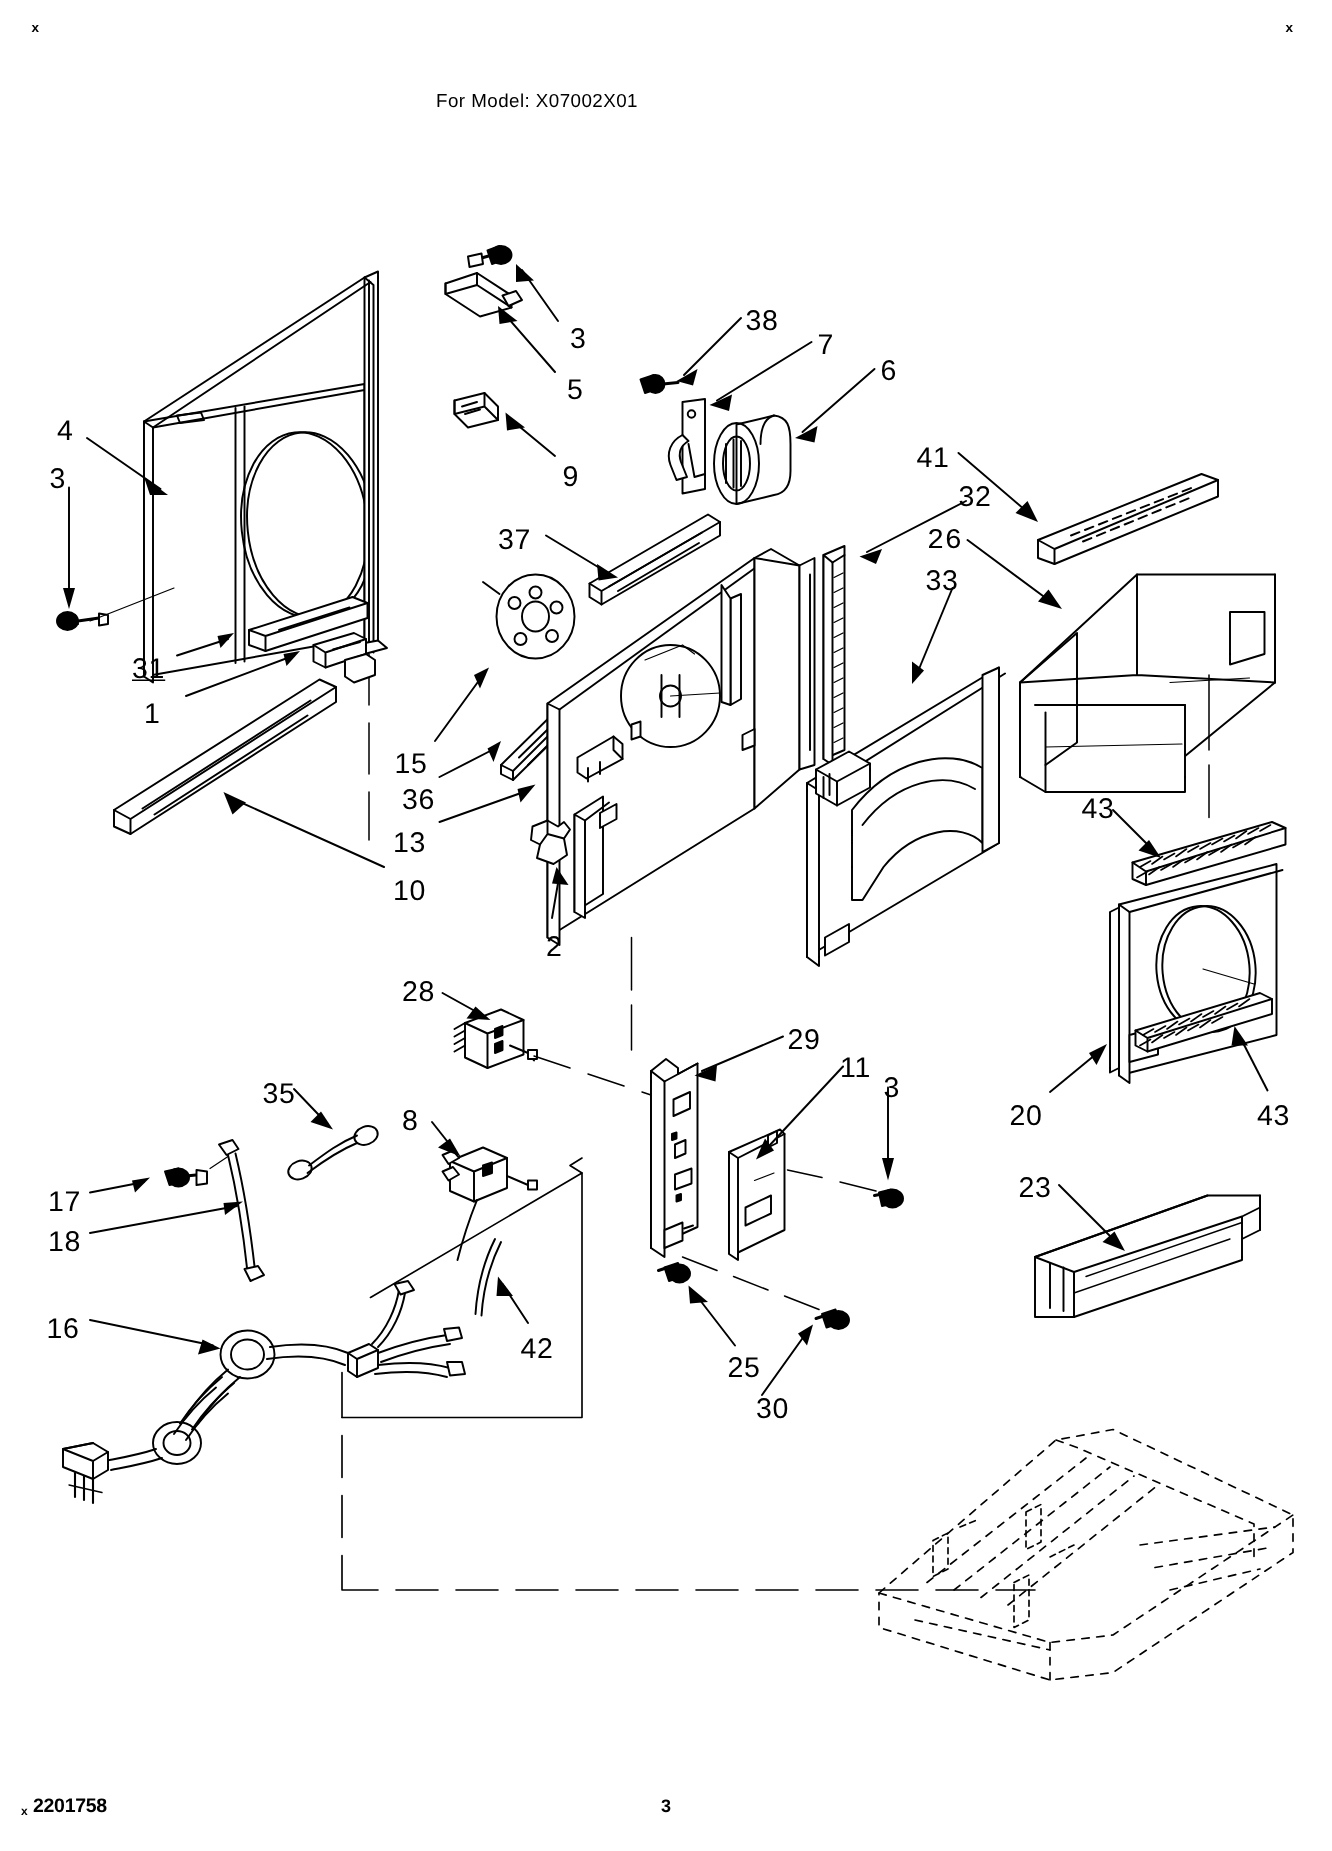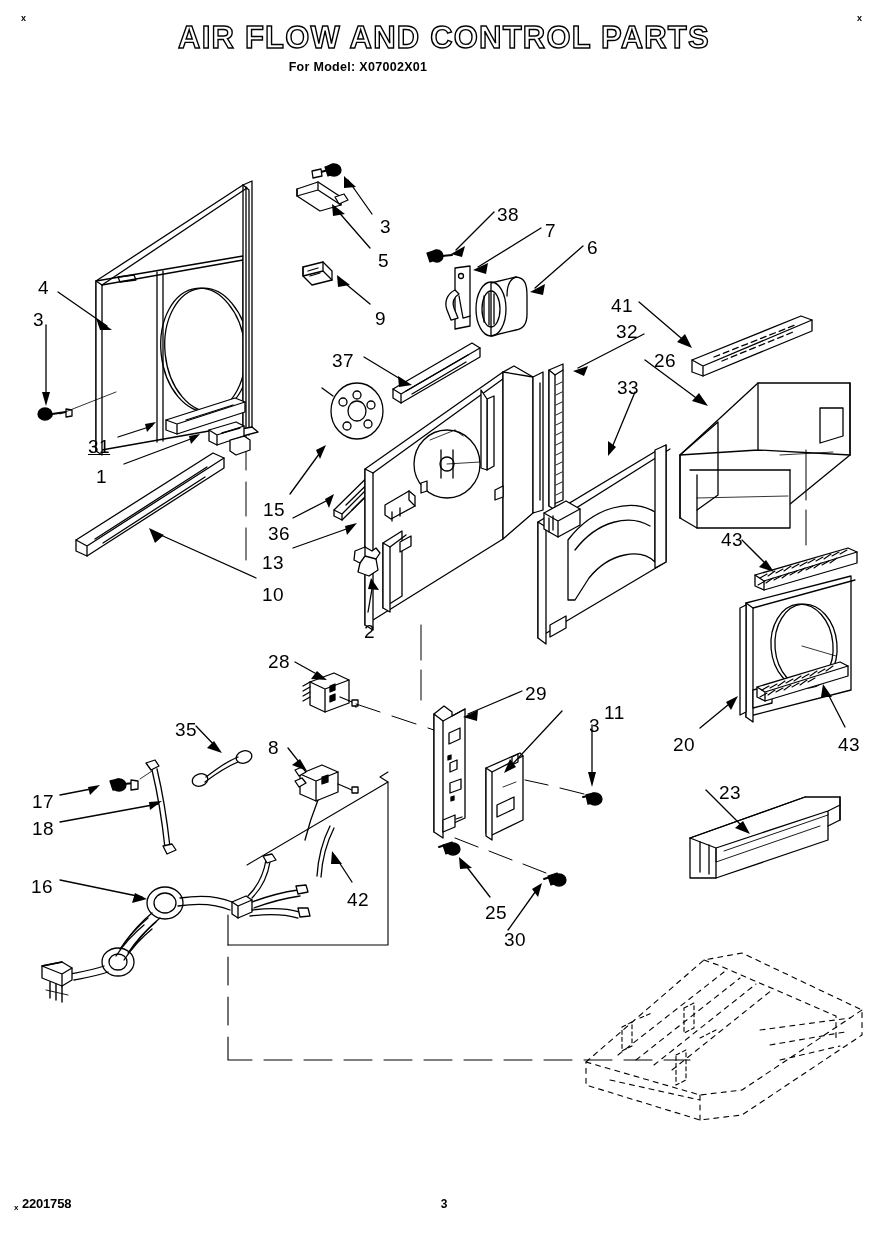--- a/index.html
+++ b/index.html
@@ -36,21 +36,21 @@
     text-shadow: none;
     white-space: nowrap;
   }
   #subtitle {
     position: absolute;
     top: 60px;
     left: 0;
     width: 716px;
     text-align: center;
     font-size: 12.5px;
-    font-weight: bold;
+    font-weight: normal;
     letter-spacing: 0.3px;
     color: #000000;
   }
 
   
   .regmark {
     position: absolute;
     font-size: 9px;
     font-weight: bold;
     color: #000;
@@ -105,21 +105,20 @@
   }
 </style>
 </head>
 <body>
 
 <div id="page">
 
   <div class="regmark" style="left:21px; top:14px;">x</div>
   <div class="regmark" style="left:857px; top:14px;">x</div>
 
-  <div id="title">AIR FLOW AND CONTROL PARTS</div>
   <div id="subtitle">For Model: X07002X01</div>
 
   <svg id="art" viewBox="0 0 888 1234">
     <g fill="none" stroke="#000" stroke-width="1.3" stroke-linejoin="round" stroke-linecap="round">
 
       <g>
 
         <path d="M96,281 L243,256 L243,425 L96,451 Z" fill="#fff"></path>
         <path d="M96,281 L102,285 L102,455 L96,451 Z" fill="#fff"></path>
         <path d="M102,285 L243,260"></path>
@@ -601,38 +600,38 @@
 
   <div class="callout" style="left:38px;  top:278px;">4</div>
   <div class="callout" style="left:33px;  top:310px;">3</div>
   <div class="callout" style="left:380px; top:217px;">3</div>
   <div class="callout" style="left:378px; top:251px;">5</div>
   <div class="callout" style="left:375px; top:309px;">9</div>
   <div class="callout" style="left:497px; top:205px;">38</div>
   <div class="callout" style="left:545px; top:221px;">7</div>
   <div class="callout" style="left:587px; top:238px;">6</div>
   <div class="callout" style="left:611px; top:296px;">41</div>
-  <div class="callout" style="left:616px; top:322px;text-align:right;">32</div>
-  <div class="callout" style="left:654px; top:351px;">26</div>
+  <div class="callout" style="left:639px; top:322px;text-align:right;">32</div>
+  <div class="callout" style="left:618px; top:351px;font-family:Liberation Mono, monospace;">26</div>
   <div class="callout" style="left:617px; top:378px;">33</div>
   <div class="callout" style="left:332px; top:351px;">37</div>
   <div class="callout" style="left:88px;  top:437px;text-decoration:underline;">31</div>
   <div class="callout" style="left:96px;  top:467px;">1</div>
   <div class="callout" style="left:263px; top:500px;">15</div>
   <div class="callout" style="left:268px; top:524px;">36</div>
   <div class="callout" style="left:262px; top:553px;">13</div>
   <div class="callout" style="left:262px; top:585px;">10</div>
   <div class="callout" style="left:364px; top:622px;">2</div>
   <div class="callout" style="left:721px; top:530px;">43</div>
   <div class="callout" style="left:673px; top:735px;">20</div>
   <div class="callout" style="left:838px; top:735px;">43</div>
-  <div class="callout" style="left:679px; top:783px;margin-left:40px;">23</div>
+  <div class="callout" style="left:679px; top:783px;">23</div>
   <div class="callout" style="left:268px; top:652px;">28</div>
   <div class="callout" style="left:525px; top:684px;">29</div>
-  <div class="callout" style="left:560px; top:703px;margin-left:44px;">11</div>
+  <div class="callout" style="left:560px; top:703px;">11</div>
   <div class="callout" style="left:589px; top:716px;">3</div>
   <div class="callout" style="left:175px; top:720px;">35</div>
   <div class="callout" style="left:268px; top:738px;">8</div>
   <div class="callout" style="left:32px;  top:792px;">17</div>
   <div class="callout" style="left:32px;  top:819px;">18</div>
   <div class="callout" style="left:347px; top:890px;">42</div>
   <div class="callout" style="left:31px;  top:877px;">16</div>
   <div class="callout" style="left:485px; top:903px;">25</div>
   <div class="callout" style="left:504px; top:930px;">30</div>
 

